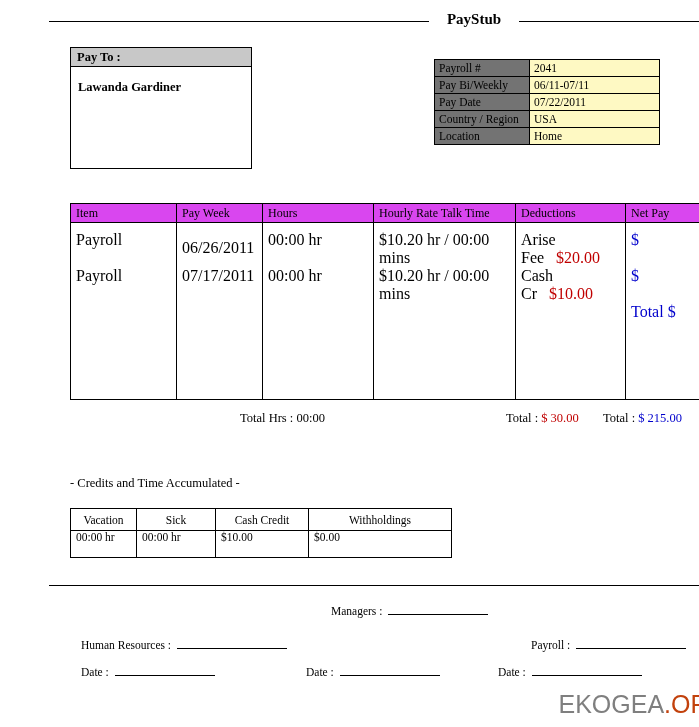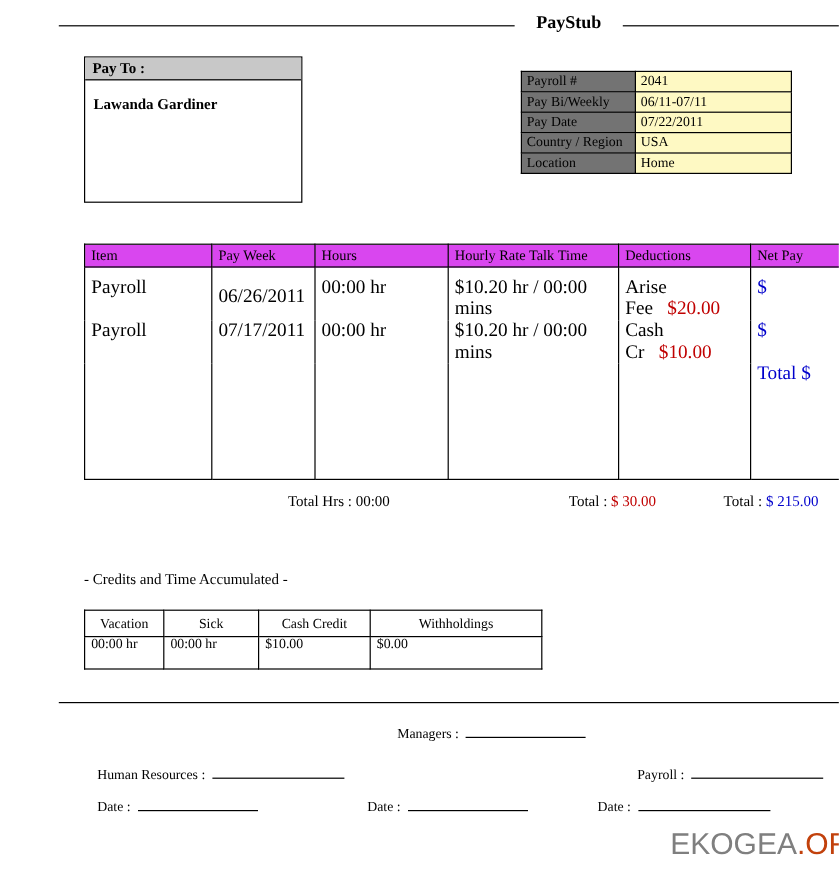--- a/index.html
+++ b/index.html
@@ -154,21 +154,21 @@
     width: 640px;
     font-size: 12.5px;
   }
   .totals .t-hrs {
     position: absolute;
     left: 170px;
     top: 0;
   }
   .totals .t-ded {
     position: absolute;
-    left: 404px;
+    left: 436px;
     top: 0;
   }
   .totals .t-net {
     position: absolute;
     left: 533px;
     top: 0;
   }
 
   
   .credits-title {

